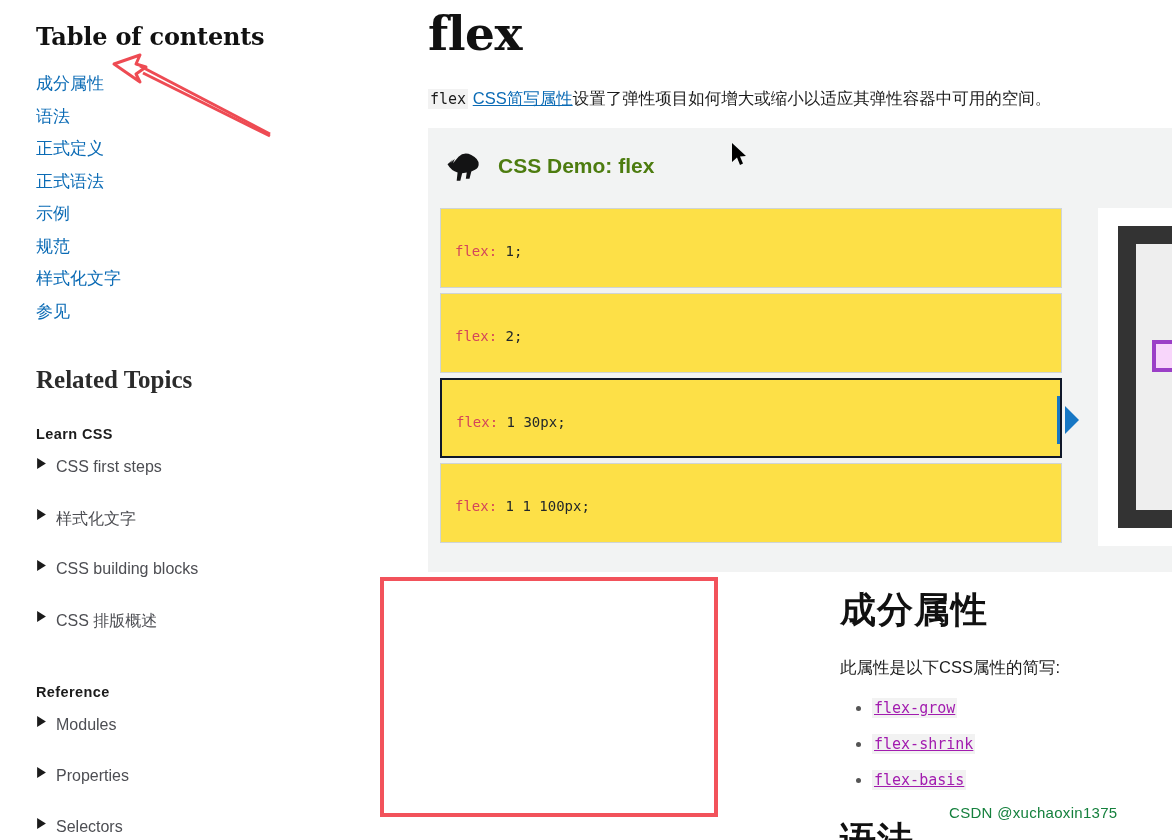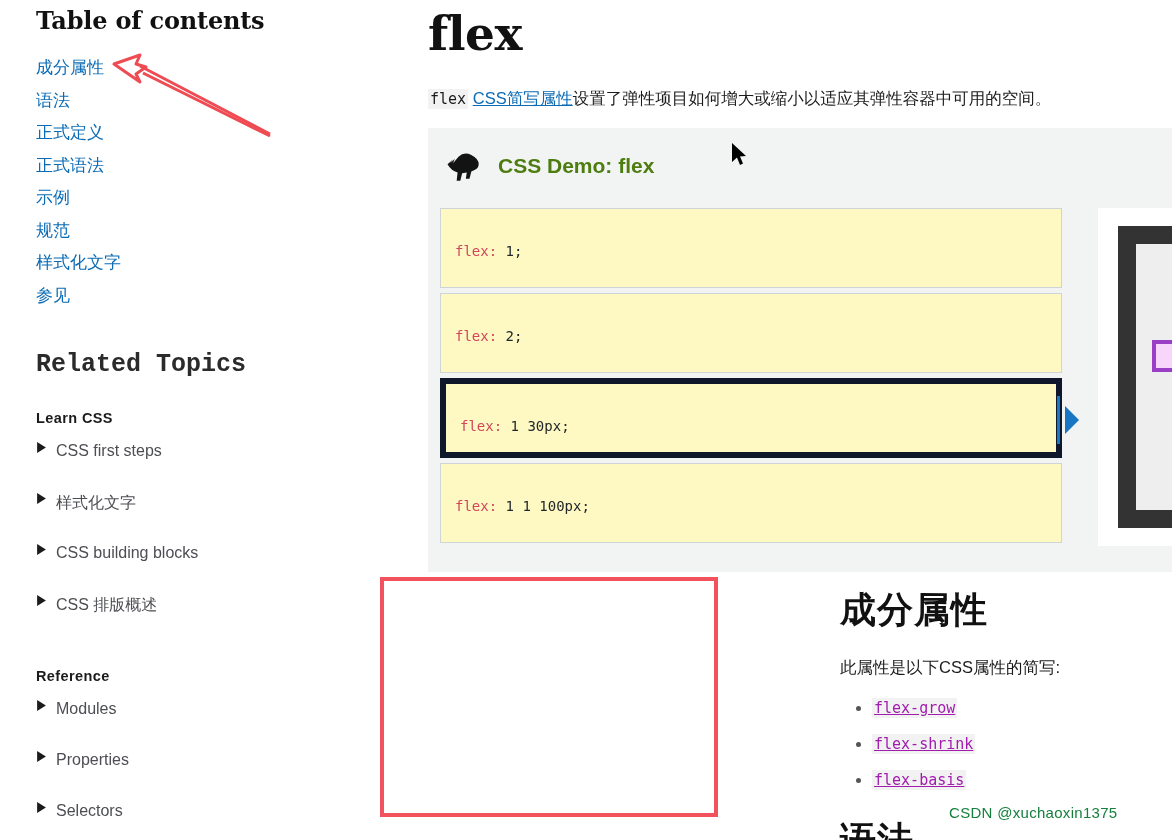--- a/index.html
+++ b/index.html
@@ -13,21 +13,21 @@
     position: relative;
     overflow: hidden;
     font-family: "Liberation Sans", sans-serif;
     color: #1b1b1b;
   }
 
   
   #sidebar {
     position: absolute;
     left: 0;
-    top: 0;
+    top: 16px;
     width: 420px;
     height: 796px;
     box-sizing: border-box;
     padding: 0;
     background: #ffffff;
   }
   .toc-title {
     position: absolute;
     left: 36px;
     top: 6px;
@@ -59,21 +59,21 @@
     font-size: 17px;
     font-family: "Liberation Sans", sans-serif;
     cursor: pointer;
     white-space: nowrap;
   }
 
   .related-title {
     position: absolute;
     left: 36px;
     top: 350px;
-    font-family: Liberation Mono, monospace;
+    font-family: Liberation Serif, serif;
     font-size: 25px;
     color: #2b2b2b;
     margin: 0;
     white-space: nowrap;
   }
 
   #related-groups {
     position: absolute;
     left: 36px;
     top: 410px;
@@ -185,28 +185,28 @@
   }
   #demo-options {
     position: absolute;
     left: 12px;
     top: 80px;
     width: 622px;
   }
   .demo-option {
     box-sizing: border-box;
     height: 80px;
-    background: #fef9c3;
+    background: #fde047;
     border: 1px solid #cfd4d6;
     margin-bottom: 5px;
     position: relative;
     cursor: pointer;
   }
   .demo-option.selected {
-    border: 6px solid #0f172a;
+    border: 2px solid #0f172a;
   }
   .demo-option code {
     position: absolute;
     left: 14px;
     top: 34px;
     font-family: "DejaVu Sans Mono", "Liberation Mono", monospace;
     font-size: 14px;
     white-space: nowrap;
   }
   .tok-prop { color: #d3455b; }

